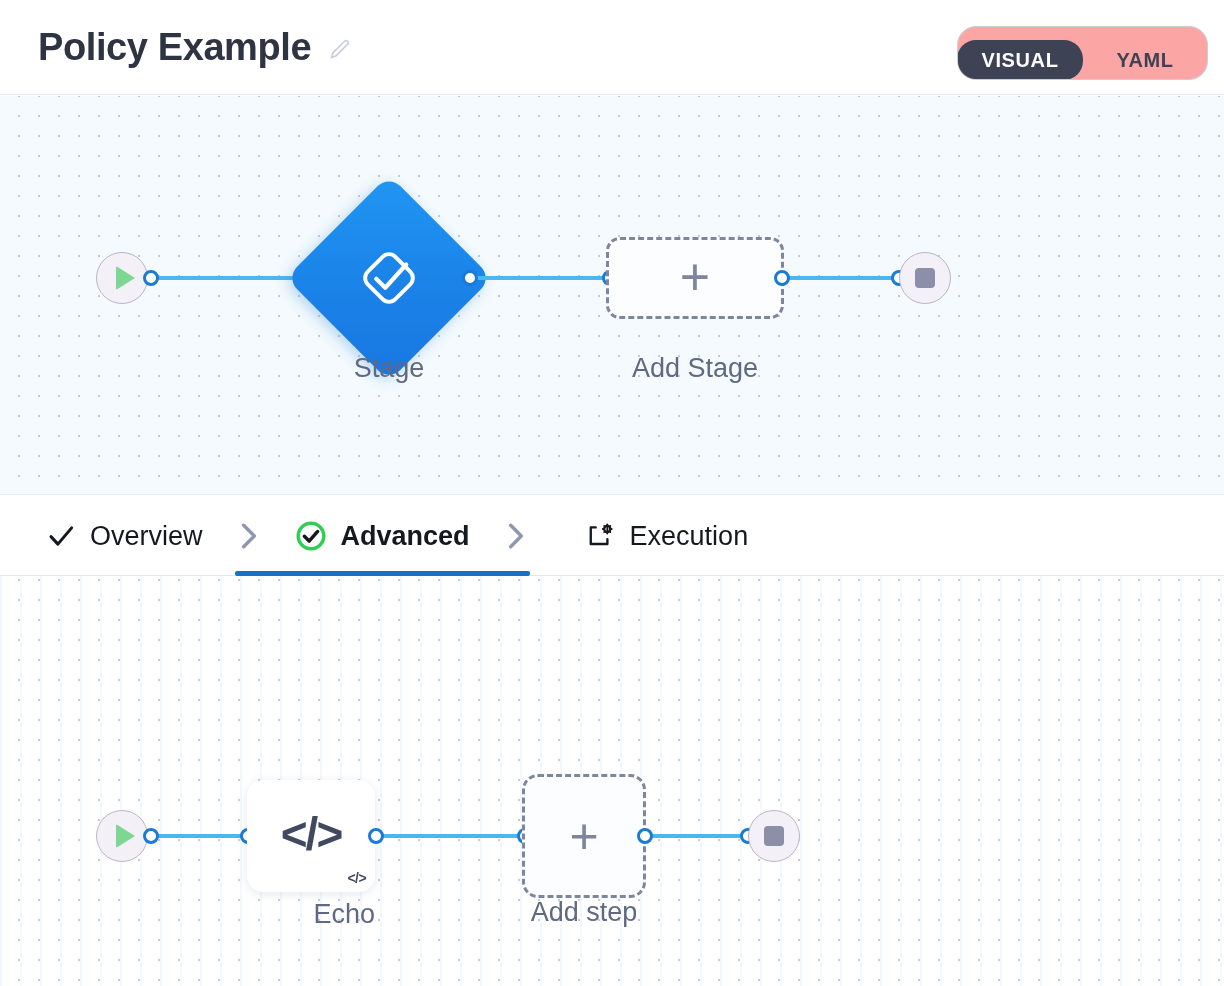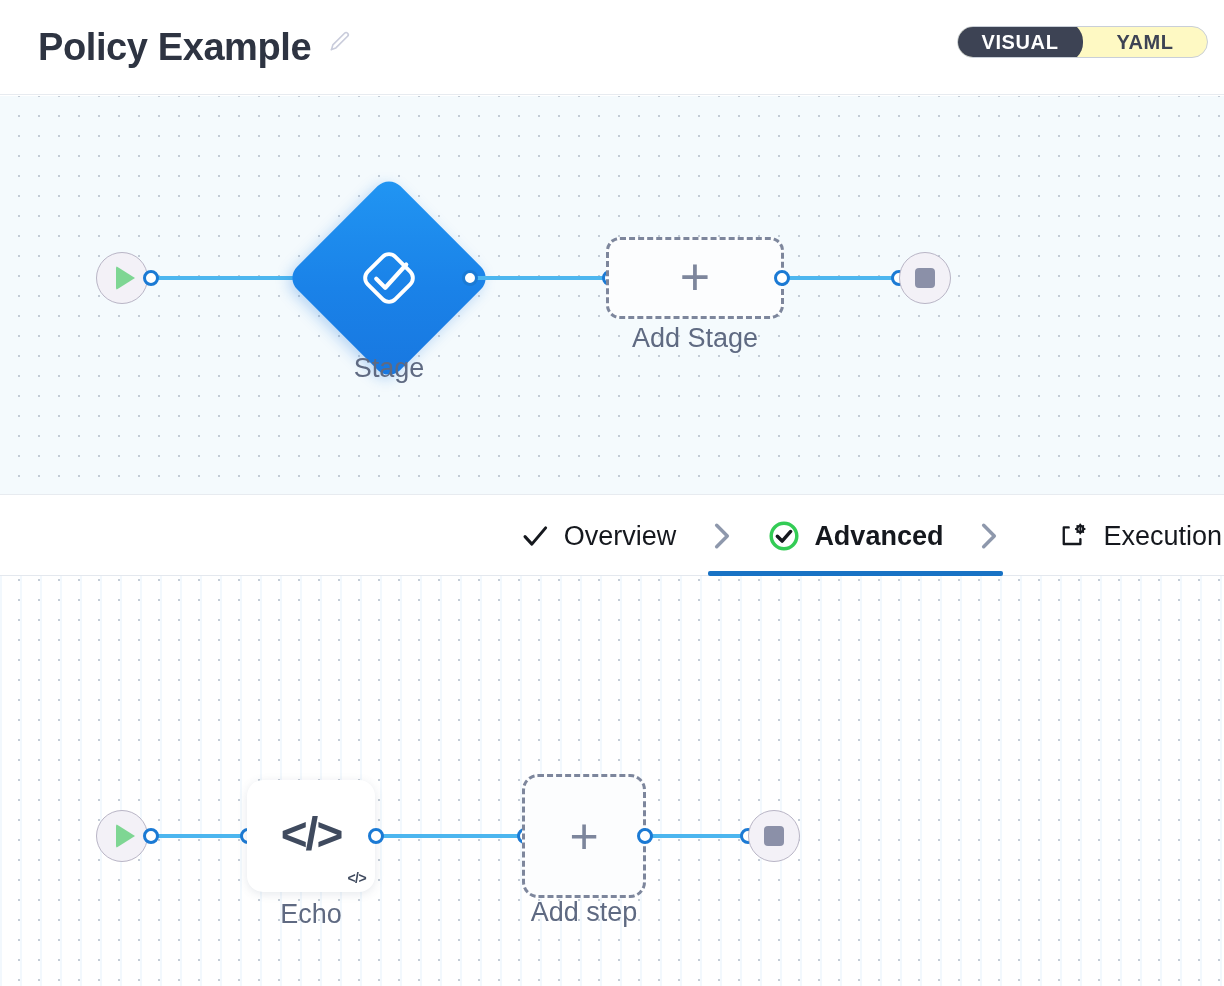--- a/index.html
+++ b/index.html
@@ -25,21 +25,21 @@
     left: 0; top: 0;
     width: 1224px;
     height: 95px;
     background: #ffffff;
     border-bottom: 1px solid #e7ebf0;
   }
   .title-wrap {
     position: absolute;
     left: 38px; top: 24px;
     display: flex;
-    align-items: flex-start;
+    align-items: center;
     gap: 16px;
   }
   .page-title {
     font-size: 38px;
     font-weight: bold;
     color: #2e3442;
     letter-spacing: -0.4px;
     line-height: 46px;
     white-space: nowrap;
   }
@@ -48,25 +48,25 @@
     display: block;
     margin-top: 4px;
     cursor: pointer;
   }
 
   
   .seg-toggle {
     position: absolute;
     right: 16px; top: 26px;
     display: flex;
-    align-items: center;
-    height: 32px;
+    align-items: flex-end;
+    height: 54px;
     border: 1px solid #c9cfd8;
     border-radius: 19px;
-    background: #fef9c3;
+    background: #fca5a5;
     overflow: hidden;
   }
   .seg-btn {
     height: 38px;
     display: flex;
     align-items: center;
     justify-content: center;
     font-size: 20px;
     font-weight: bold;
     letter-spacing: 0.6px;
@@ -232,22 +232,21 @@
   
   .tabbar {
     position: absolute;
     left: 0; top: 496px;
     width: 1224px;
     height: 80px;
     background: #ffffff;
     border-bottom: 1px solid #e4e8ee;
     display: flex;
     align-items: center;
-    padding-left: 32px;
-    justify-content: flex-end;
+    padding-left: 44px;
   }
   .tab {
     display: flex;
     align-items: center;
     gap: 14px;
     height: 80px;
     cursor: pointer;
     position: relative;
     padding: 0 2px;
   }
@@ -318,21 +317,21 @@
 
     <div class="edge" style="left:468px; top:180px; width:152px;"></div>
     <div class="dot" style="left:462px; top:174px;"></div>
     <div class="dot" style="left:602px; top:174px;"></div>
 
     <div class="node" style="left:606px; top:141px;">
       <div class="add-box add-stage-box">
         <span class="plus-glyph">+</span>
       </div>
     </div>
-    <div class="node-label" style="left:606px; top:226px; width:178px;">Add Stage</div>
+    <div class="node-label" style="left:606px; top:256px; width:178px;">Add Stage</div>
 
     <div class="edge" style="left:782px; top:180px; width:124px;"></div>
     <div class="dot" style="left:774px; top:174px;"></div>
     <div class="dot" style="left:891px; top:174px;"></div>
 
     <div class="node" style="left:899px; top:156px;">
       <div class="terminal">
         <div class="stop-sq"></div>
       </div>
     </div>
@@ -390,21 +389,21 @@
     <div class="edge" style="left:150px; top:258px; width:110px;"></div>
     <div class="dot" style="left:143px; top:252px;"></div>
     <div class="dot" style="left:240px; top:252px;"></div>
 
     <div class="node" style="left:247px; top:204px;">
       <div class="step-card">
         <span class="code-glyph">&lt;/&gt;</span>
         <span class="code-badge">&lt;/&gt;</span>
       </div>
     </div>
-    <div class="node-label" style="left:247px; top:322px; width:128px;">Echo</div>
+    <div class="node-label" style="left:247px; top:322px; width:128px;text-align:right;">Echo</div>
 
     <div class="edge" style="left:375px; top:258px; width:152px;"></div>
     <div class="dot" style="left:368px; top:252px;"></div>
     <div class="dot" style="left:517px; top:252px;"></div>
 
     <div class="node" style="left:522px; top:198px;">
       <div class="add-box add-step-box">
         <span class="plus-glyph">+</span>
       </div>
     </div>

